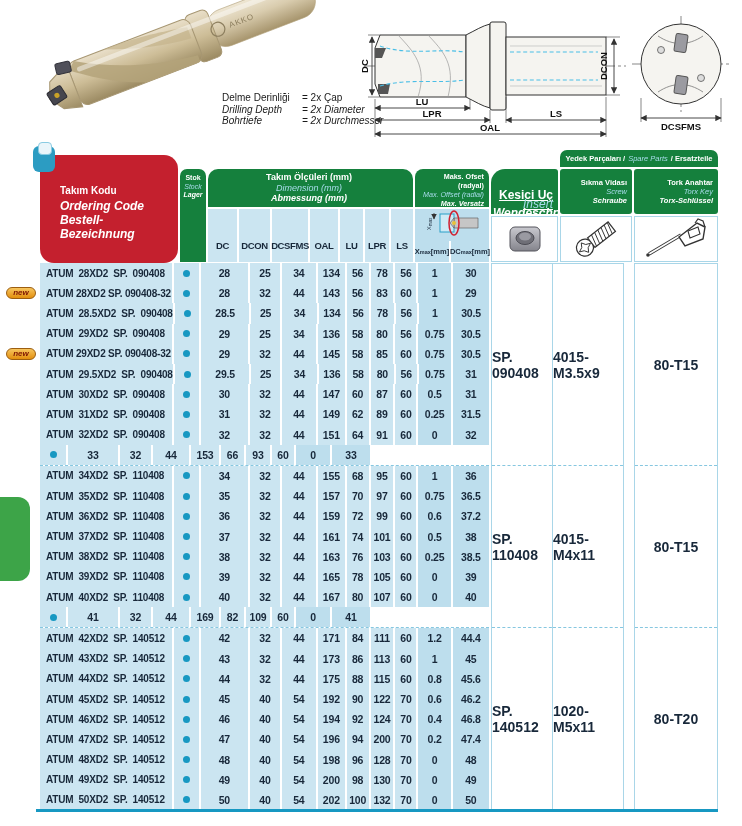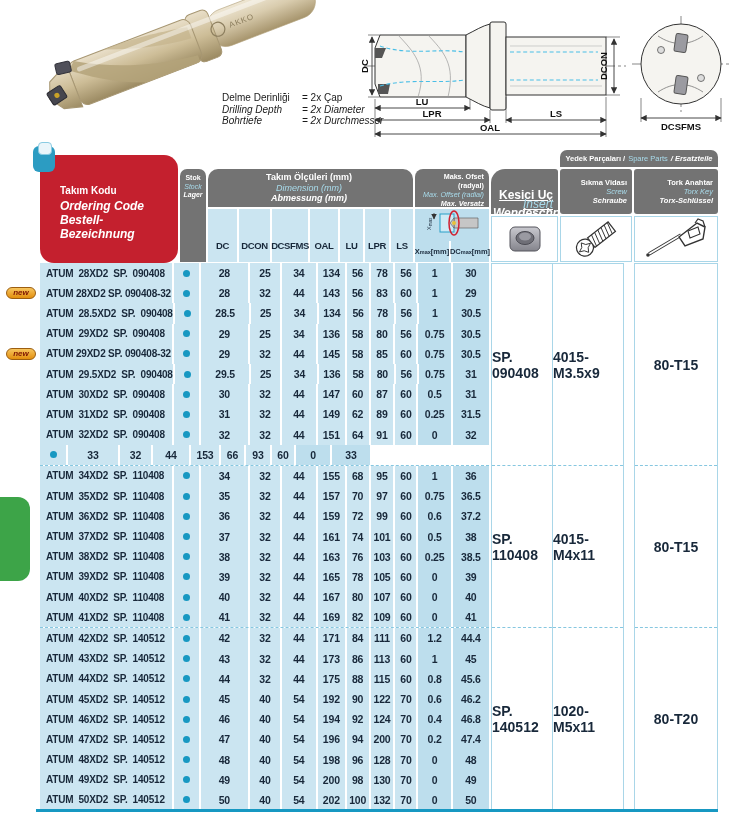--- a/index.html
+++ b/index.html
@@ -15,35 +15,35 @@
   .it { font-style:italic; }
   .tech-drawing { position:absolute; left:358px; top:6px; }
   .dlabel { font-size:9.5px; fill:#111; font-weight:bold; }
   .dim { stroke:#333; stroke-width:0.9; }
   .ext { stroke:#555; stroke-width:0.7; }
   .cl  { stroke:#555; stroke-width:0.7; stroke-dasharray:11 3 3 3; }
   .cool{ stroke:#49BEE6; stroke-width:1.1; fill:none; stroke-dasharray:4 2.6; }
   .metal { fill:#F5F4F0; stroke:#333; stroke-width:1; }
 
   
-  .hblock { position:absolute; background:#737373; color:#fff; text-align:right; padding:3px 5px 0 2px; }
+  .hblock { position:absolute; background:#15803d; color:#fff; text-align:right; padding:3px 5px 0 2px; }
   .hblock .h-tr { font-weight:bold; }
   .hblock .h-en { font-style:italic; color:#A8DBEB; }
   .hblock .h-de { font-style:italic; font-weight:bold; }
   .b-stok   { left:180px; top:169px; width:26px; height:93px; border-radius:7px 7px 0 0; text-align:center; font-size:7px; line-height:8.5px; padding:5px 0 0; }
   .b-dims   { left:208px; top:169px; width:205px; height:38px; border-radius:10px 10px 0 0; font-size:9px; line-height:10.5px;text-align:center; }
   .b-offset { left:415px; top:169px; width:74px; height:38px; border-radius:8px 8px 0 0; font-size:7.2px; line-height:9px; }
   .b-insert { left:491px; top:169px; width:67px; height:45px; border-radius:14px 3px 0 0; font-size:12px; line-height:9px; padding-top:22px;text-decoration:underline; }
   .b-screw  { left:560px; top:169px; width:72px; height:45px; border-radius:3px; font-size:7.5px; line-height:9px; padding-top:9px; }
   .b-torx   { left:634px; top:169px; width:84px; height:45px; border-radius:3px; font-size:7.5px; line-height:9px; padding-top:9px; }
   .b-banner { left:560px; top:150px; width:158px; height:17px; border-radius:7px 7px 0 0;
               font-size:7.5px; display:flex; align-items:center; justify-content:center; gap:3px; padding:0; }
   .banner-tr { font-weight:bold; }
-  .banner-en { color:#A8DBEB; }
-  .banner-de { font-style:italic; font-weight:bold; }
+  .banner-en { font-style:italic; color:#A8DBEB; }
+  .banner-de { font-weight:bold; }
 
   .red-box { position:absolute; left:40px; top:155px; width:138px; height:108px; background:#C4202E;
              border-radius:14px; color:#fff; padding:30px 0 0 20px; z-index:1; }
   .red-box .h-tr { font-size:10px; font-weight:bold; }
   .red-box .h-en { font-size:12px; font-weight:bold; font-style:italic; margin-top:3px; }
   .red-box .h-de { font-size:12px; font-weight:bold; font-style:italic; }
   .corner-icon { position:absolute; left:33px; top:146px; width:22px; height:26px; background:#2C9CC2;
                  border-radius:6px; z-index:2; }
   .corner-icon::after { content:""; position:absolute; left:5px; top:-4px; width:12px; height:11px;
                  background:#EAF5FA; border:1px solid #8ACBE2; border-radius:4px; }
@@ -576,21 +576,20 @@
         <div class="cell c-dcon">32</div>
         <div class="cell c-dcsfms">44</div>
         <div class="cell c-oal">167</div>
         <div class="cell c-lu">80</div>
         <div class="cell c-lpr">107</div>
         <div class="cell c-ls">60</div>
         <div class="cell c-xmax deep">0</div>
         <div class="cell c-dcmax deep">40</div>
       </div>
       <div class="t-row">
-        <div class="cell c-code">ATUM  41XD2  SP.  110408</div>
         <div class="cell c-stock">
           <span class="dot"></span>
         </div>
         <div class="cell c-dc">41</div>
         <div class="cell c-dcon">32</div>
         <div class="cell c-dcsfms">44</div>
         <div class="cell c-oal">169</div>
         <div class="cell c-lu">82</div>
         <div class="cell c-lpr">109</div>
         <div class="cell c-ls">60</div>

